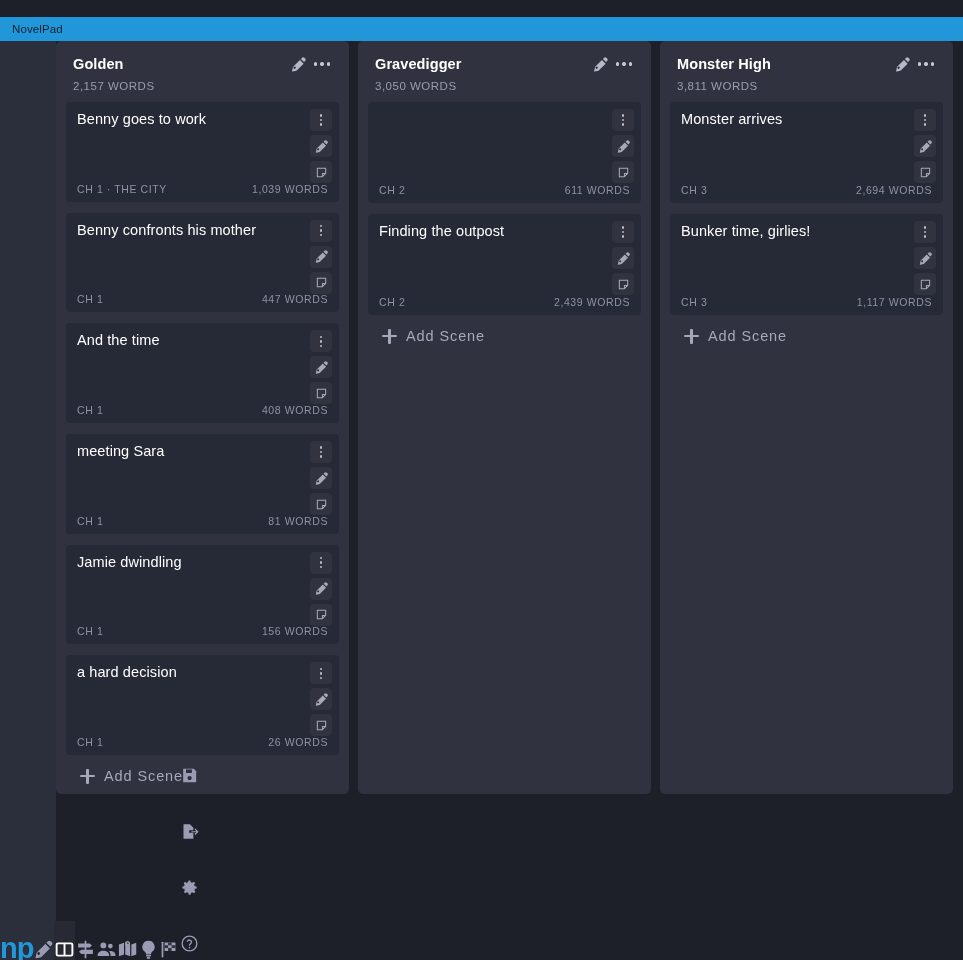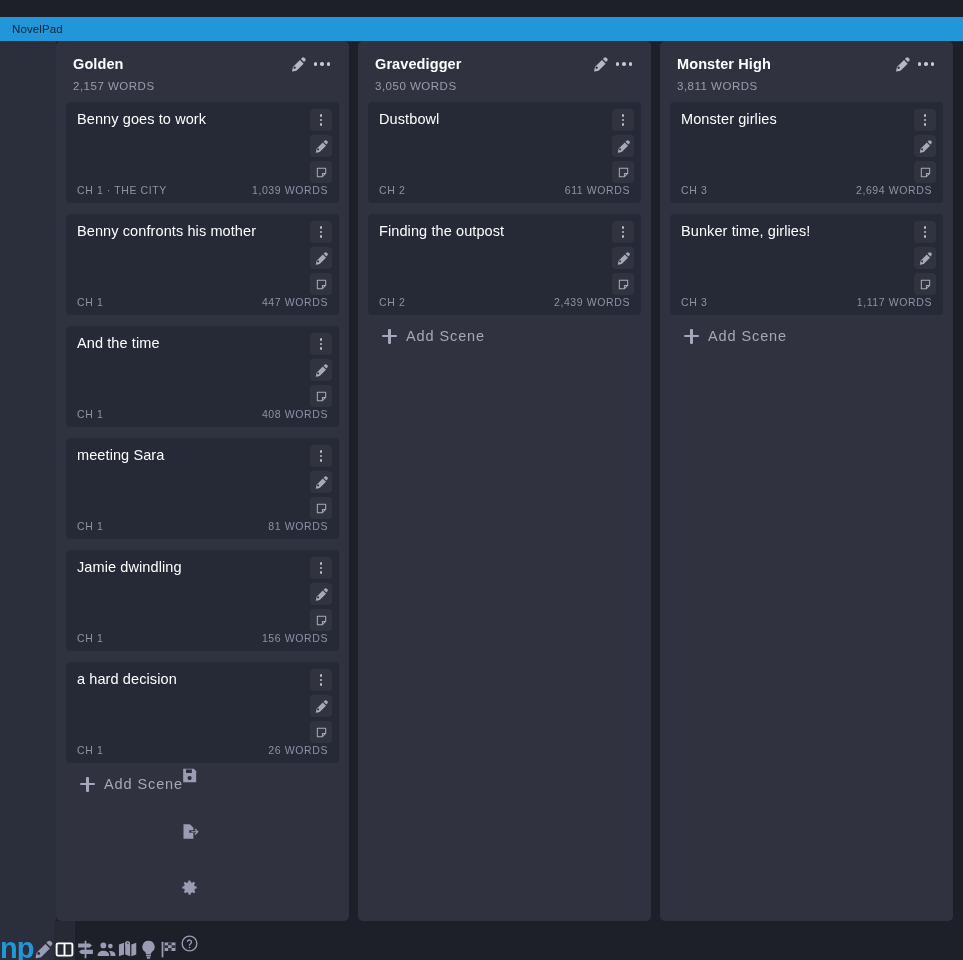--- a/index.html
+++ b/index.html
@@ -97,21 +97,21 @@
     gap: 9px;
     padding: 0 0 12px 0;
     align-items: flex-start;
     overflow: hidden;
   }
   .column {
     width: 293px;
     flex: 0 0 293px;
     background: #30333f;
     border-radius: 5px;
-    height: 880px;
+    height: 753px;
     display: flex;
     flex-direction: column;
     padding: 12px 10px 10px 10px;
     overflow: hidden;
   }
   .col-head {
     display: flex;
     align-items: center;
     padding: 0 5px 0 7px;
   }
@@ -547,21 +547,20 @@
               <span class="dots-h">
                 <i></i>
                 <i></i>
                 <i></i>
               </span>
             </span>
           </div>
           <div class="col-words">3,050 WORDS</div>
           <div class="cards">
             <div class="card">
-              <div class="card-title">Dustbowl</div>
               <div class="card-actions">
                 <span class="act">
                   <span class="dots-v">
                     <i></i>
                     <i></i>
                     <i></i>
                   </span>
                 </span>
                 <span class="act">
                   <svg width="15" height="15" viewBox="0 0 24 24" fill="currentColor">
@@ -625,21 +624,21 @@
               <span class="dots-h">
                 <i></i>
                 <i></i>
                 <i></i>
               </span>
             </span>
           </div>
           <div class="col-words">3,811 WORDS</div>
           <div class="cards">
             <div class="card">
-              <div class="card-title">Monster girlies</div>
+              <div class="card-title">Monster arrives</div>
               <div class="card-actions">
                 <span class="act">
                   <span class="dots-v">
                     <i></i>
                     <i></i>
                     <i></i>
                   </span>
                 </span>
                 <span class="act">
                   <svg width="15" height="15" viewBox="0 0 24 24" fill="currentColor">

